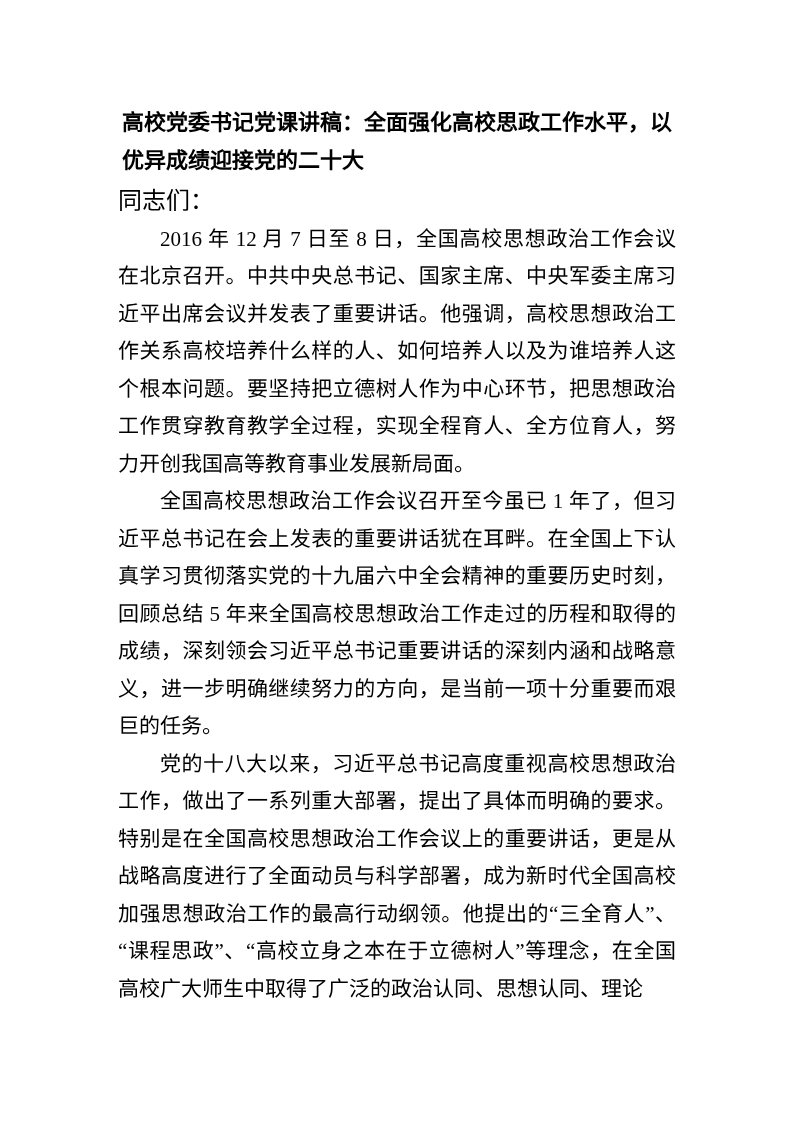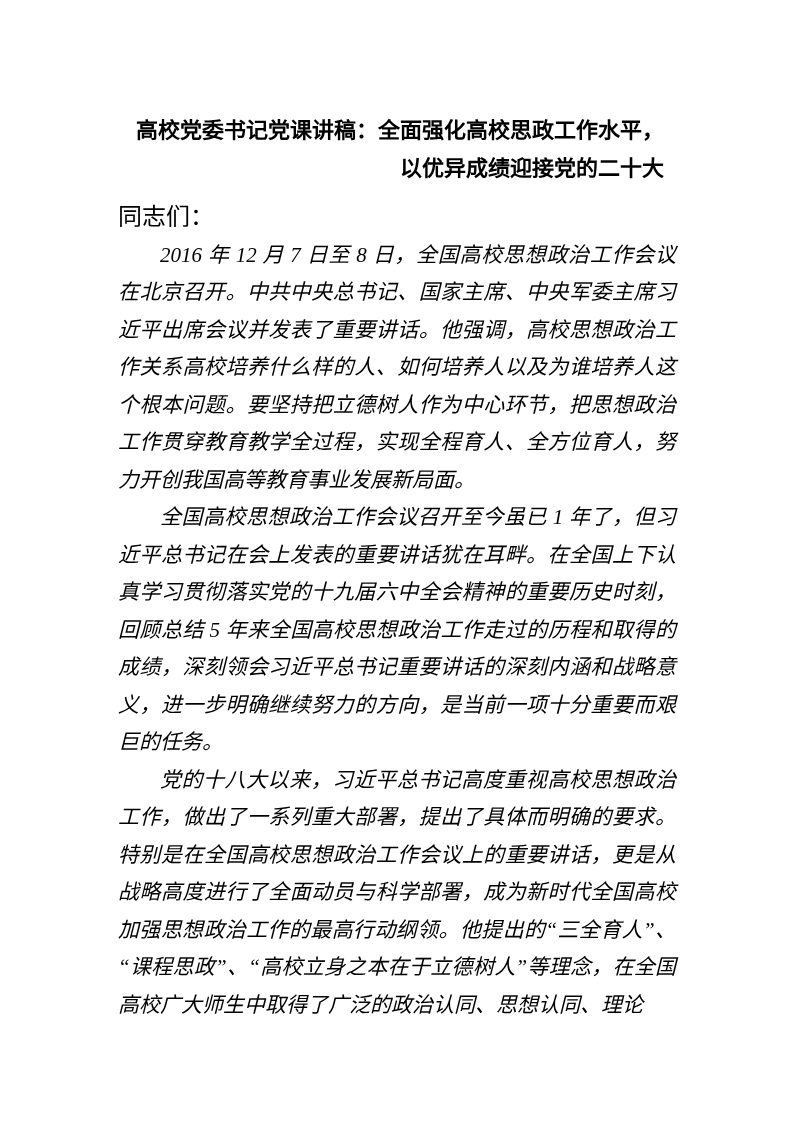--- a/index.html
+++ b/index.html
@@ -15,41 +15,40 @@
     box-sizing: border-box;
     padding: 100px 117px 0 118px;
     overflow: hidden;
     color: #000000;
   }
   .doc-title {
     font-family: "Liberation Sans", "DejaVu Sans", sans-serif;
     font-weight: bold;
     font-size: 22px;
     line-height: 37.5px;
-    text-align: right;
-    margin: 12px;
+    text-align: left;
+    margin: 4px;
     color: #000000;
   }
   .salutation {
     font-family: "Liberation Serif", "DejaVu Serif", serif;
     font-size: 24px;
     line-height: 37.5px;
     text-align: justify;
     margin: 0;
     color: #000000;
   }
   .body-para {
     font-family: "Liberation Serif", "DejaVu Serif", serif;
     font-size: 21px;
     line-height: 37.5px;
     text-align: justify;
     text-indent: 2em;
     margin: 0;
     color: #000000;
-    font-style: italic;
   }
 </style>
 </head>
 <body>
 
 <div class="page">
   <h1 class="doc-title">高校党委书记党课讲稿：全面强化高校思政工作水平，以优异成绩迎接党的二十大</h1>
   <p class="salutation">同志们：</p>
   <p class="body-para">2016 年 12 月 7 日至 8 日，全国高校思想政治工作会议在北京召开。中共中央总书记、国家主席、中央军委主席习近平出席会议并发表了重要讲话。他强调，高校思想政治工作关系高校培养什么样的人、如何培养人以及为谁培养人这个根本问题。要坚持把立德树人作为中心环节，把思想政治工作贯穿教育教学全过程，实现全程育人、全方位育人，努力开创我国高等教育事业发展新局面。</p>
   <p class="body-para">全国高校思想政治工作会议召开至今虽已 1 年了，但习近平总书记在会上发表的重要讲话犹在耳畔。在全国上下认真学习贯彻落实党的十九届六中全会精神的重要历史时刻，回顾总结 5 年来全国高校思想政治工作走过的历程和取得的成绩，深刻领会习近平总书记重要讲话的深刻内涵和战略意义，进一步明确继续努力的方向，是当前一项十分重要而艰巨的任务。</p>

